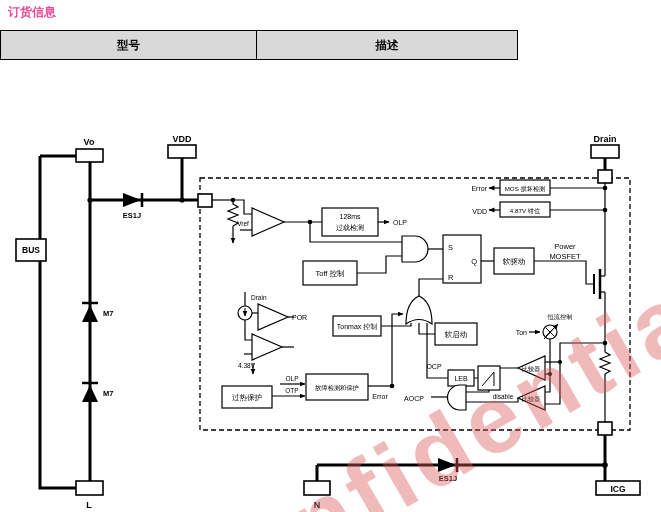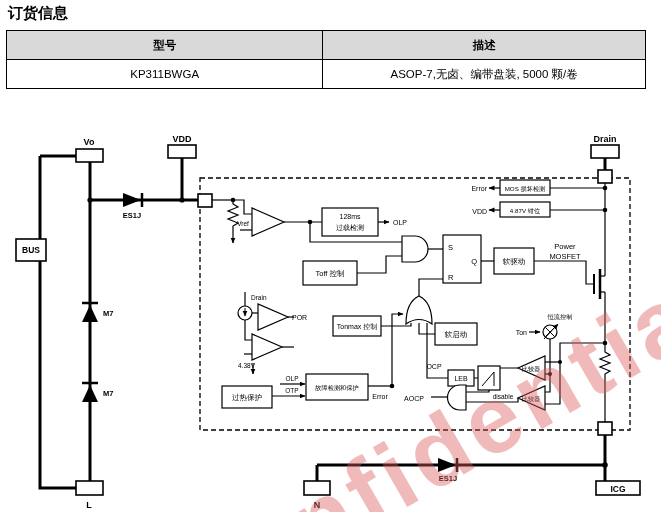--- a/index.html
+++ b/index.html
@@ -1,21 +1,21 @@
 <!DOCTYPE html>
 <html><head>
 <meta charset="utf-8">
 <style>
   html,body{margin:0;padding:0;background:#fff;}
   .page{position:relative;width:661px;height:512px;background:#fff;overflow:hidden;
         font-family:"Liberation Sans","DejaVu Sans",sans-serif;color:#000;}
-  .heading{position:absolute;left:8px;font-size:15px;font-weight:bold;color:#000000;}
+  .heading{position:absolute;left:8px;font-size:12px;font-weight:bold;color:#ec4899;}
   #h1{top:4px;}
   #h2{top:97px;}
-  table.order{position:absolute;left:6px;top:30px;width:640px;border-collapse:collapse;}
+  table.order{position:absolute;left:0;top:30px;width:518px;border-collapse:collapse;}
   table.order th,table.order td{border:1px solid #000;height:28px;text-align:center;
         font-size:11.5px;padding:0 4px;}
   table.order th{background:#D9D9D9;font-weight:bold;}
   table.order .c1{width:49.5%;}
   svg{position:absolute;left:0;top:118px;}
   svg text{font-family:"Liberation Sans","DejaVu Sans",sans-serif;fill:#000;}
   .w{stroke:#000;stroke-width:3;fill:none;}
   .t{stroke:#000;stroke-width:1.2;fill:none;}
   .t2{stroke:#000;stroke-width:1;fill:none;}
   .b{fill:#fff;stroke:#000;stroke-width:1.2;}
@@ -34,24 +34,20 @@
 
 <div class="page">
 
   <div id="h1" class="heading">订货信息</div>
 
   <table class="order">
     <tbody>
         <tr>
       <th class="c1">型号</th>
       <th>描述</th>
-    </tr>
-    <tr>
-      <td>KP311BWGA</td>
-      <td>ASOP-7,无卤、编带盘装, 5000 颗/卷</td>
     </tr>
   </tbody>
     </table>
 
 
   <svg width="661" height="394" viewBox="0 0 661 394">
     <defs>
       <marker id="ah" markerUnits="userSpaceOnUse" markerWidth="7" markerHeight="6" refX="5.5" refY="2.5" orient="auto">
         <path d="M0,0 L6,2.5 L0,5 Z" fill="#000"></path>
       </marker>

